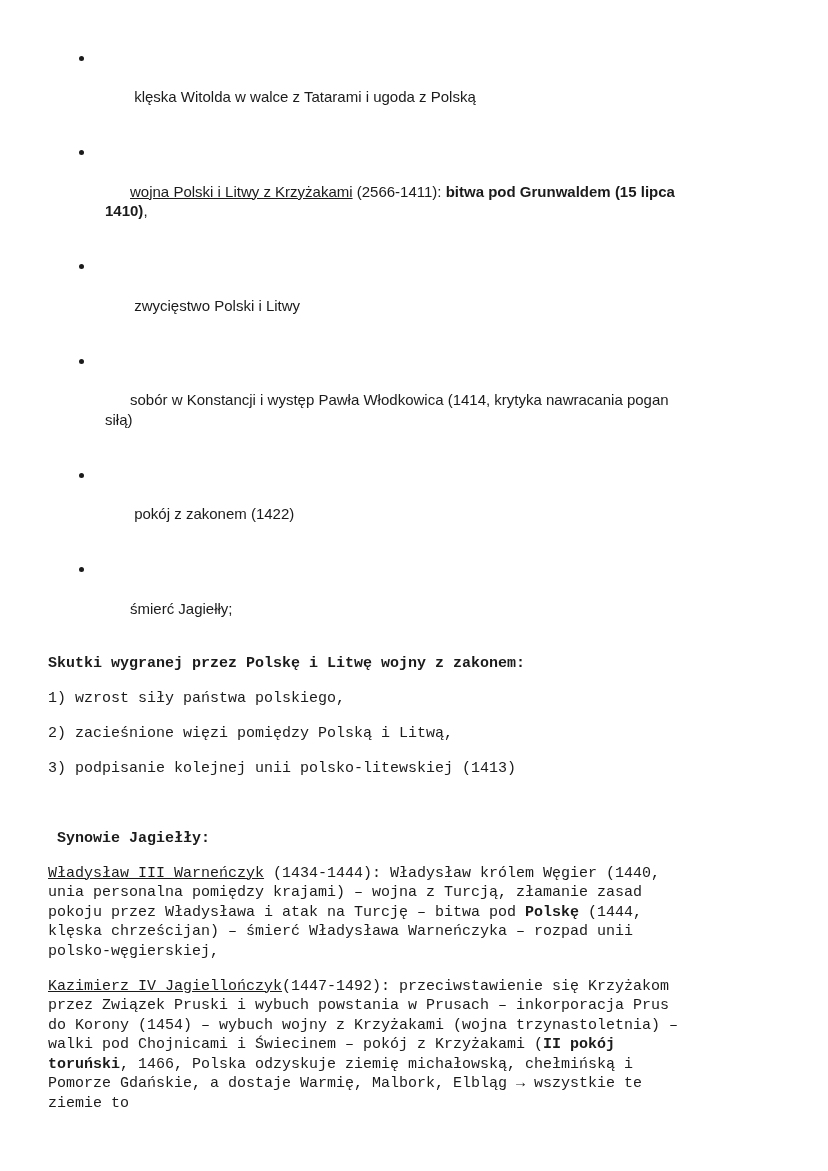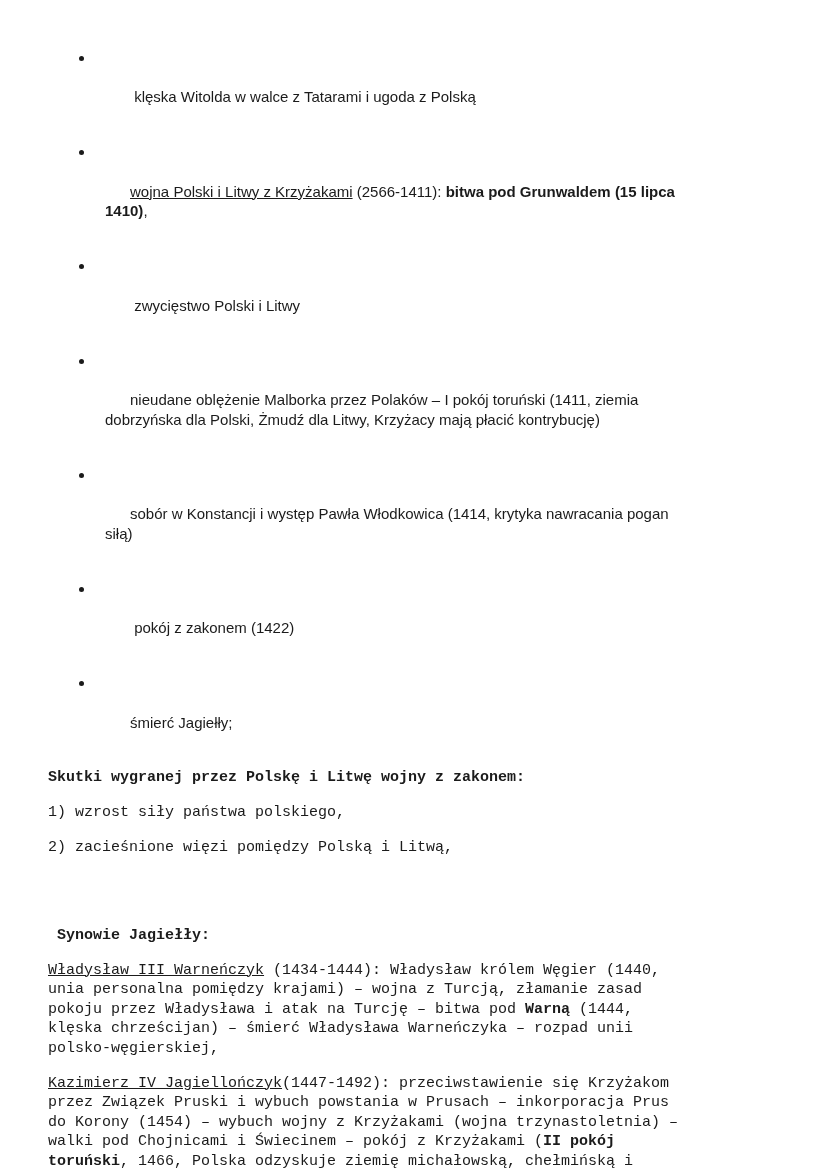--- a/index.html
+++ b/index.html
@@ -44,21 +44,21 @@
     position: absolute;
     left: 31px;
     top: 7.5px;
     width: 5px;
     height: 5px;
     background: #1b1b1b;
     border-radius: 50%;
   }
   .b  { font-weight: 700; }
   .u  { text-decoration: underline; }
-  .gap-lg { margin-top: 68px; }
+  .gap-lg { margin-top: 50px; }
 </style>
 </head>
 <body>
 
 <div class="page">
 
   <ul class="bullets">
     <li>
       <span class="dot"></span>
       <span> klęska Witolda w walce z Tatarami i ugoda z Polską</span>
@@ -66,40 +66,37 @@
     <li>
       <span class="dot"></span>
       <span class="u">wojna Polski i Litwy z Krzyżakami</span><span> (2566-1411): </span><span class="b">bitwa pod Grunwaldem (15 lipca 1410)</span><span>,</span>
     </li>
     <li>
       <span class="dot"></span>
       <span> zwycięstwo Polski i Litwy</span>
     </li>
     <li>
       <span class="dot"></span>
-      <span>nieudane oblężenie Malborka przez Polaków – I pokój toruński (1411, ziemia dobrzyńska dla Polski, Żmudź dla Litwy, Krzyżacy mają płacić kontrybucję)</span>
-    </li>
-    <li>
-      <span class="dot"></span>
       <span>sobór w Konstancji i występ Pawła Włodkowica (1414, krytyka nawracania pogan siłą)</span>
     </li>
     <li>
       <span class="dot"></span>
       <span> pokój z zakonem (1422)</span>
     </li>
     <li>
       <span class="dot"></span>
       <span>śmierć Jagiełły;</span>
     </li>
   </ul>
 
   <p class="b">Skutki wygranej przez Polskę i Litwę wojny z zakonem:</p>
 
   <p>1) wzrost siły państwa polskiego,</p>
   <p>2) zacieśnione więzi pomiędzy Polską i Litwą,</p>
+  <p>3) podpisanie kolejnej unii polsko-litewskiej (1413)</p>
 
   <p class="b gap-lg"> Synowie Jagiełły:</p>
 
-  <p><span class="u">Władysław III Warneńczyk</span><span> (1434-1444): Władysław królem Węgier (1440, unia personalna pomiędzy krajami) – wojna z Turcją, złamanie zasad pokoju przez Władysława i atak na Turcję – bitwa pod </span><span class="b">Warną</span><span> (1444, klęska chrześcijan) – śmierć Władysława Warneńczyka – rozpad unii polsko-węgierskiej,</span></p>
+  <p><span class="u">Władysław III Warneńczyk</span><span> (1434-1444): Władysław królem Węgier (1440, unia personalna pomiędzy krajami) – wojna z Turcją, złamanie zasad pokoju przez Władysława i atak na Turcję – bitwa pod </span><span class="b">Polskę</span><span> (1444, klęska chrześcijan) – śmierć Władysława Warneńczyka – rozpad unii polsko-węgierskiej,</span></p>
 
   <p><span class="u">Kazimierz IV Jagiellończyk</span><span>(1447-1492): przeciwstawienie się Krzyżakom przez Związek Pruski i wybuch powstania w Prusach – inkorporacja Prus do Korony (1454) – wybuch wojny z Krzyżakami (wojna trzynastoletnia) – walki pod Chojnicami i Świecinem – pokój z Krzyżakami (</span><span class="b">II pokój toruński</span><span>, 1466, Polska odzyskuje ziemię michałowską, chełmińską i Pomorze Gdańskie, a dostaje Warmię, Malbork, Elbląg → wszystkie te ziemie to </span></p>
 
 </div>
 
 </body></html>

